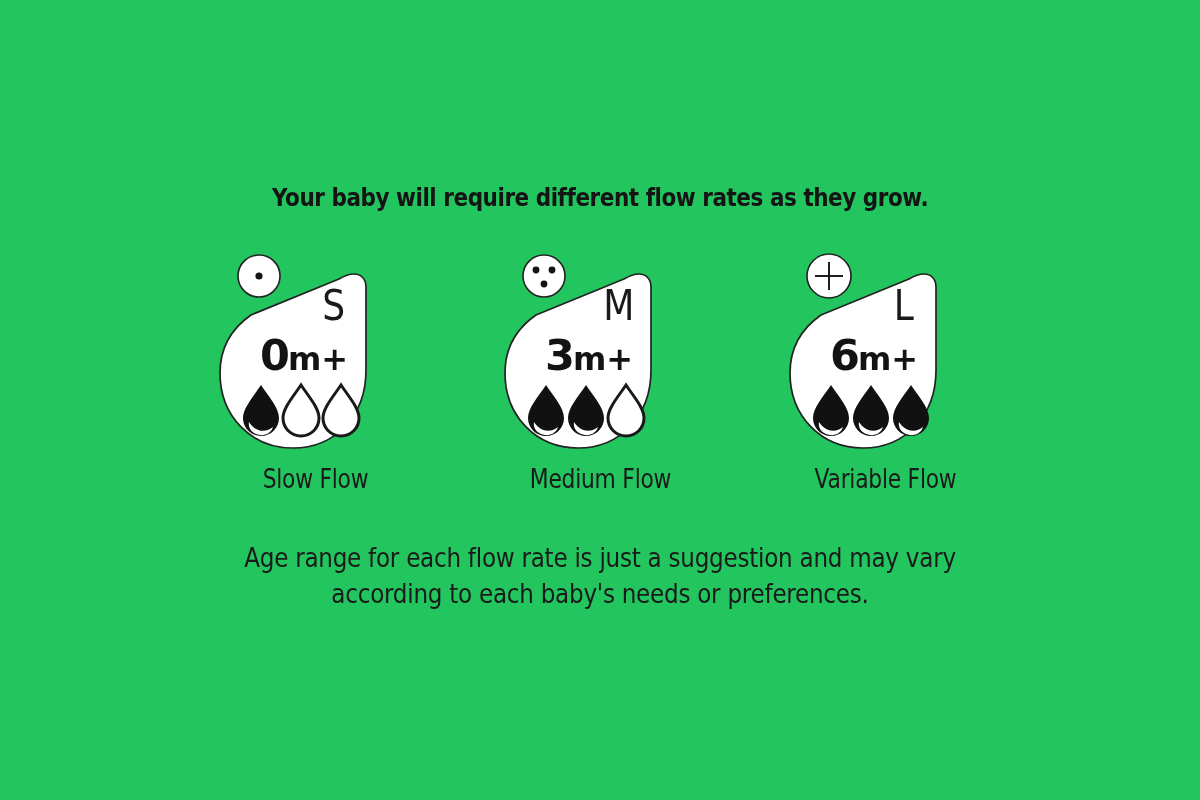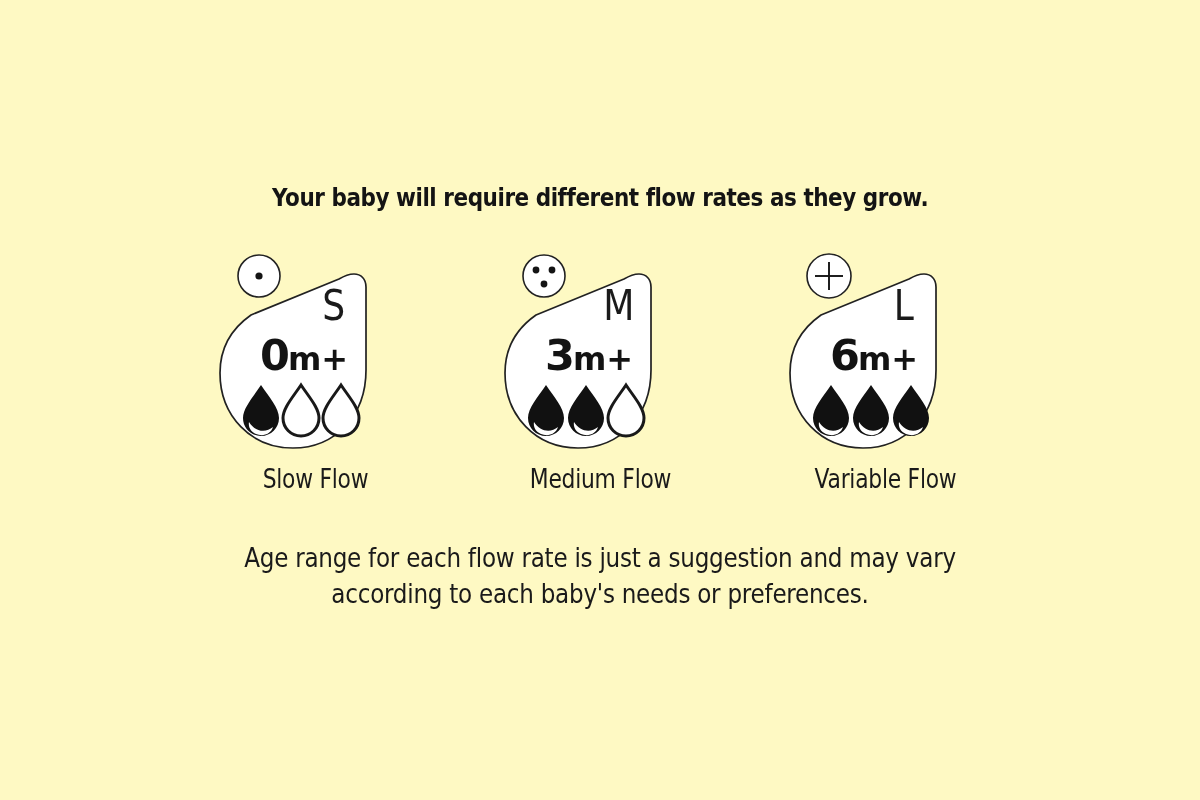--- a/index.html
+++ b/index.html
@@ -12,21 +12,21 @@
     background: #ffffff;
     font-family: "Liberation Sans", sans-serif;
     color: #1a1a1a;
     overflow: hidden;
   }
 
   #infographic {
     position: relative;
     width: 1200px;
     height: 800px;
-    background: #fef9c3;
+    background: #22c55e;
   }
 
   
   .headline {
     position: absolute;
     top: 182px;
     left: 0;
     width: 1200px;
     text-align: center;
     font-family: "DejaVu Sans", sans-serif;

